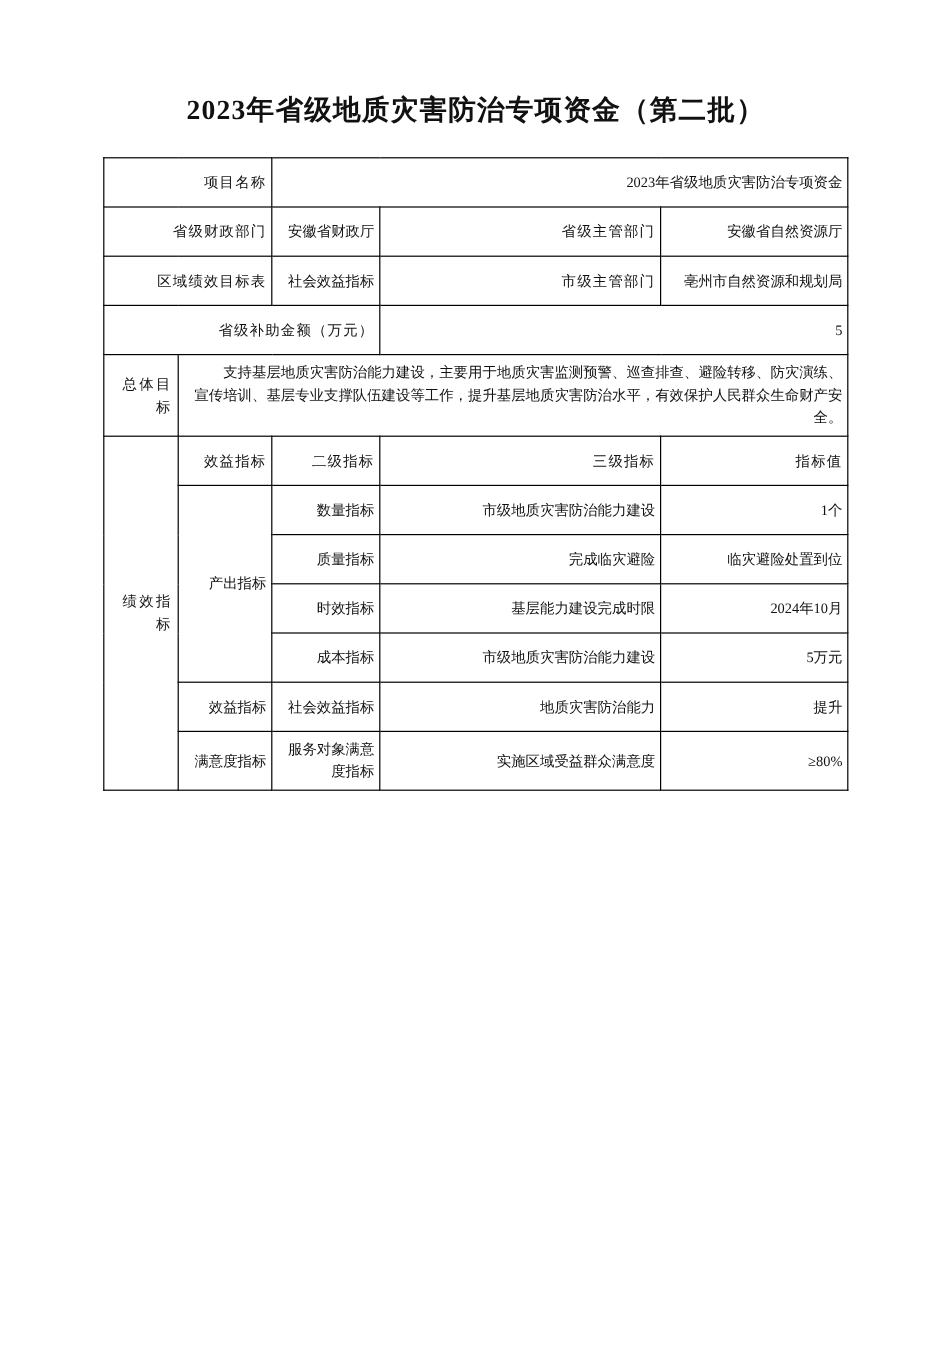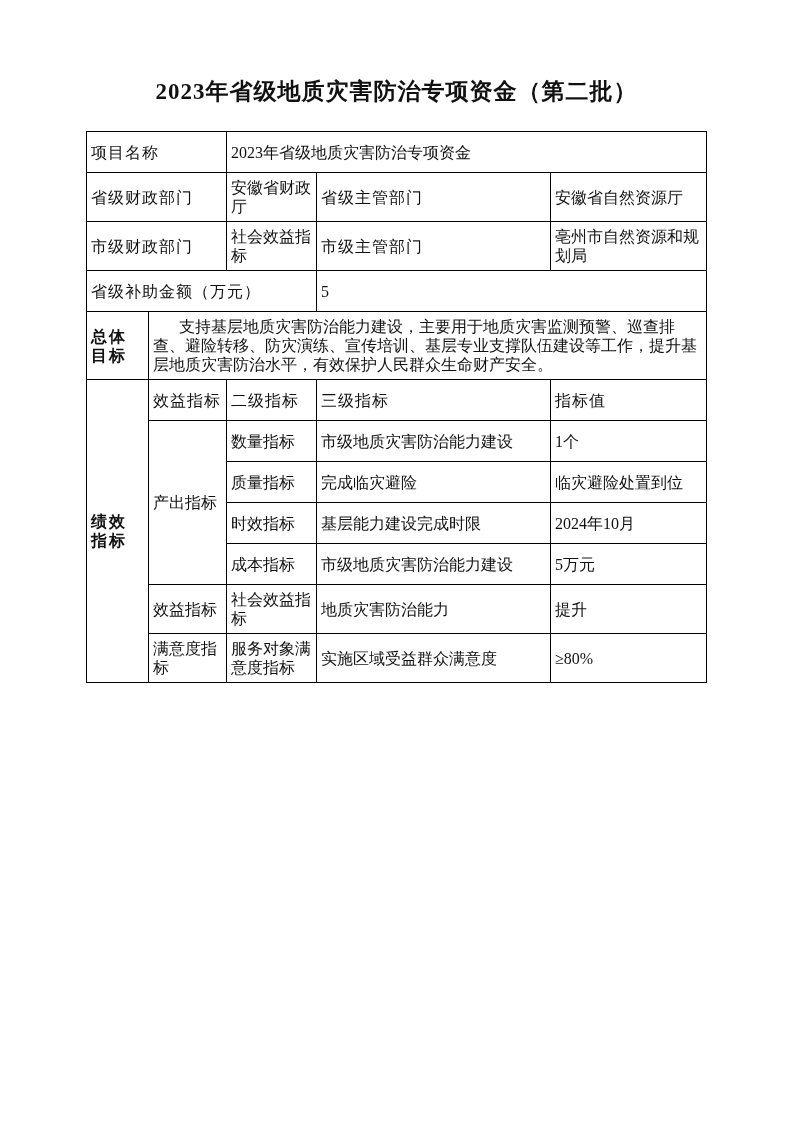--- a/index.html
+++ b/index.html
@@ -34,43 +34,42 @@
     display: block;
   }
   table.main {
     border-collapse: collapse;
     width: 620px;
     margin: 22px auto 0 auto;
     table-layout: fixed;
   }
   table.main td {
     border: 1px solid #000000;
-    font-size: 16px;
+    font-size: 12px;
     line-height: 19px;
     padding: 5px 4px;
-    text-align: left;
+    text-align: right;
     vertical-align: middle;
     font-family: "Liberation Serif", "DejaVu Serif", serif;
   }
   td.label {
     letter-spacing: 1px;
   }
   td.tall {
     height: 30px;
   }
   td.left-align {
     text-align: left;
     padding: 8px 10px 8px 10px;
     line-height: 23px;
     text-indent: 26px;
   }
   td.vertical-label {
     letter-spacing: 2px;
     width: 62px;
-    font-weight: bold;
   }
   .overall-text {
     text-align: justify;
   }
 </style>
 </head>
 <body>
 
 <div class="page">
 
@@ -91,21 +90,21 @@
         <td class="label tall" colspan="2">项目名称</td>
         <td class="tall" colspan="3">2023年省级地质灾害防治专项资金</td>
       </tr>
       <tr>
         <td class="label tall" colspan="2">省级财政部门</td>
         <td class="tall">安徽省财政厅</td>
         <td class="label tall">省级主管部门</td>
         <td class="tall">安徽省自然资源厅</td>
       </tr>
       <tr>
-        <td class="label tall" colspan="2">市级财政部门</td>
+        <td class="label tall" colspan="2">区域绩效目标表</td>
         <td class="tall">社会效益指标</td>
         <td class="label tall">市级主管部门</td>
         <td class="tall">亳州市自然资源和规划局</td>
       </tr>
       <tr>
         <td class="label tall" colspan="3">省级补助金额（万元）</td>
         <td class="tall" colspan="2">5</td>
       </tr>
       <tr>
         <td class="vertical-label">总体目标</td>

